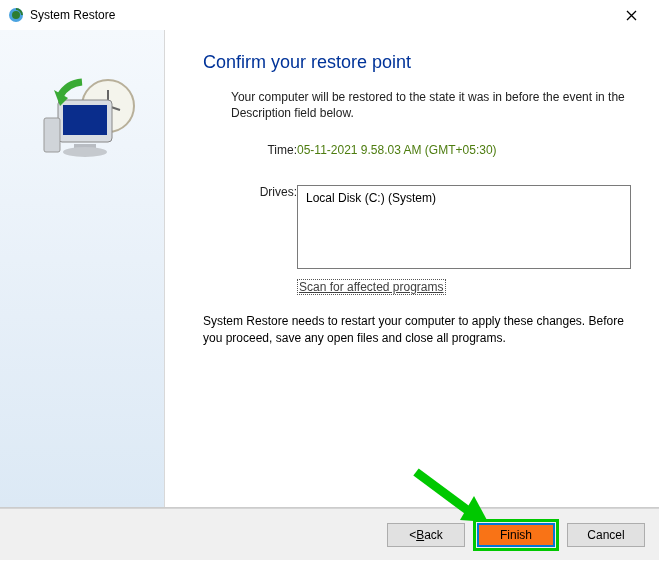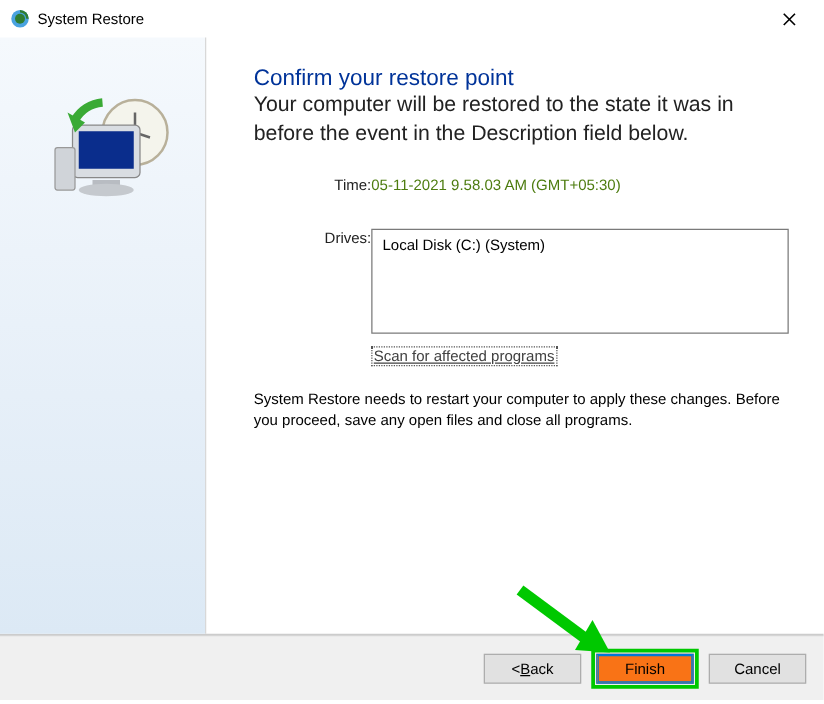--- a/index.html
+++ b/index.html
@@ -55,27 +55,28 @@
     left: 30px;
   }
   .main {
     flex: 1;
     padding: 22px 28px 10px 38px;
   }
   h1 {
     font-size: 18px;
     font-weight: 400;
     color: #003399;
-    margin: 0 0 0 0;
+    margin: 0 0 16px 0;
   }
   .subtext {
-    font-size: 17px;
+    font-size: 12px;
     color: #222;
     line-height: 1.35;
     margin-bottom: 22px;
+    margin-left: 28px;
   }
   .detail-row {
     display: flex;
     margin-bottom: 6px;
     font-size: 12px;
   }
   .detail-label {
     width: 94px;
     color: #222;
     text-align: right;

